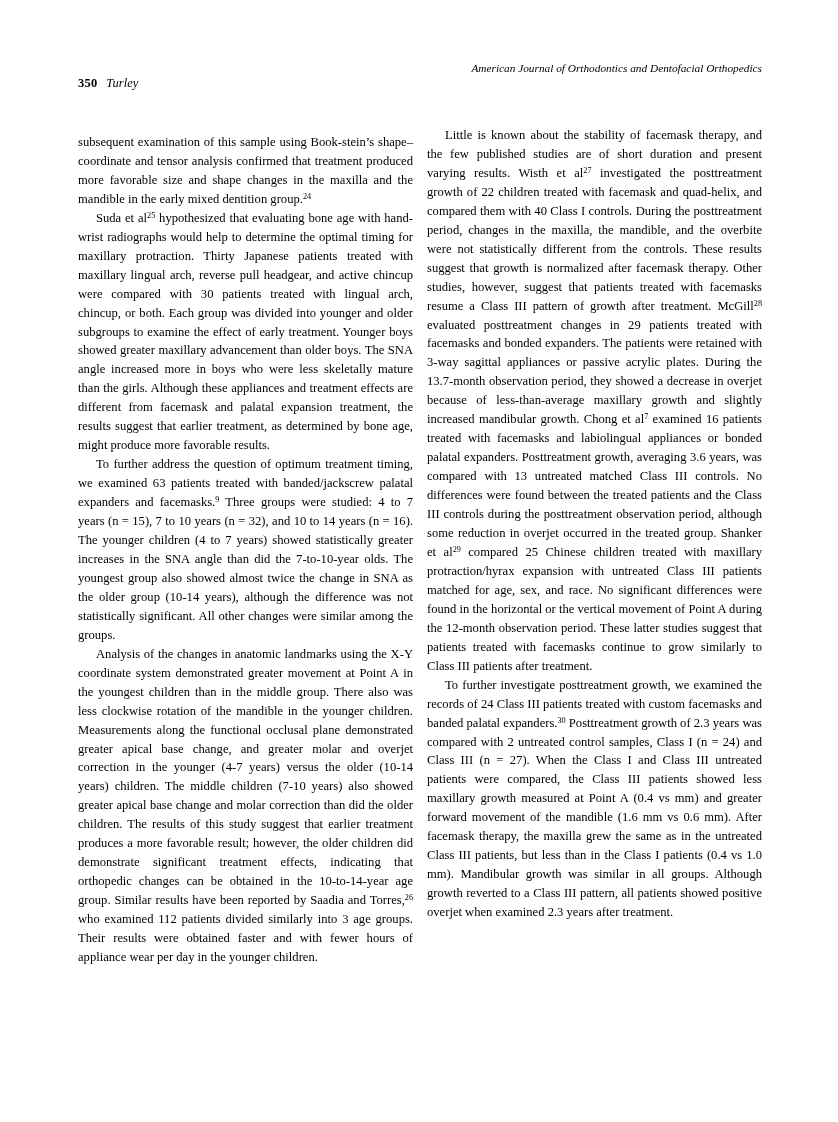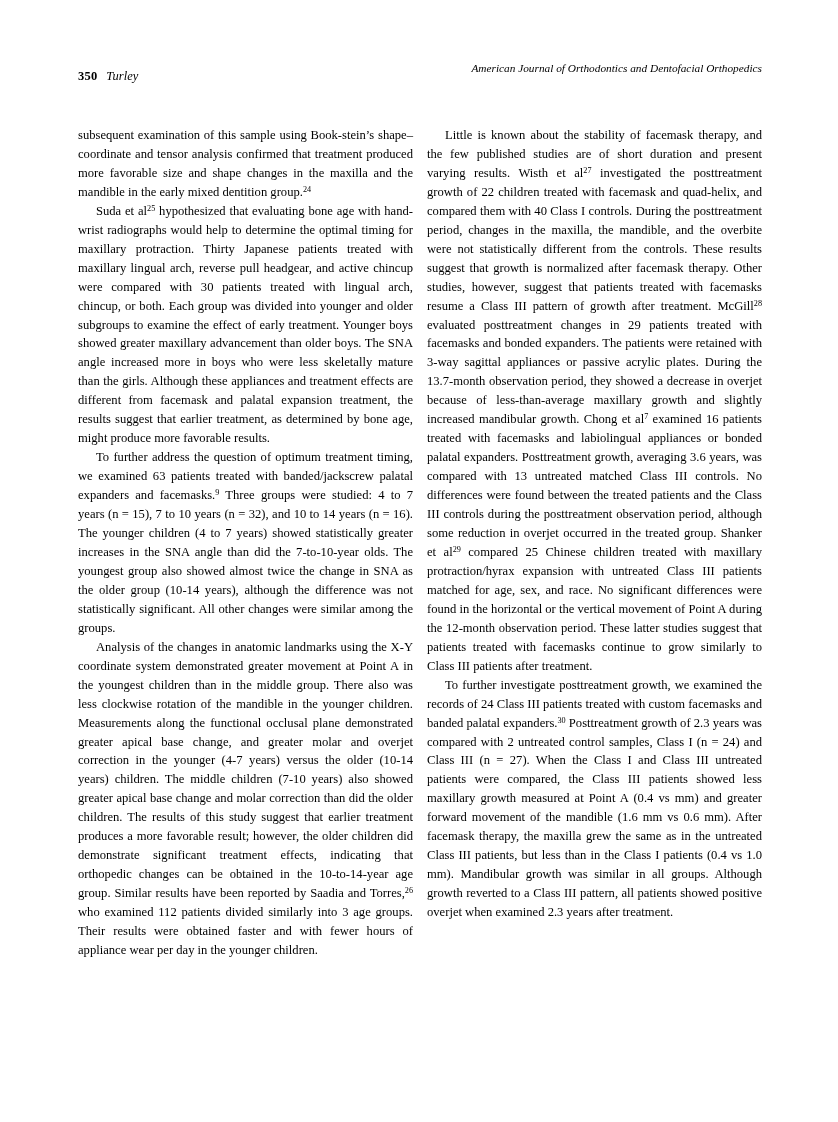--- a/index.html
+++ b/index.html
@@ -25,21 +25,21 @@
   .running-head {
     position: absolute;
     left: 78px;
     top: 61px;
     width: 684px;
     height: 40px;
   }
   .rh-left {
     position: absolute;
     left: 0;
-    top: 5px;
+    top: 12px;
     white-space: nowrap;
   }
   .rh-page-number {
     font-family: "Liberation Serif", "DejaVu Serif", serif;
     font-weight: bold;
     font-size: 12.5px;
     letter-spacing: 0.2px;
   }
   .rh-author {
     font-style: italic;
@@ -88,20 +88,21 @@
     font-size: 12.6px;
     line-height: 18.95px;
     text-align: justify;
     text-justify: inter-word;
     hyphens: manual;
     -webkit-hyphens: manual;
     text-indent: 18px;
   }
   p.body.no-indent {
     text-indent: 0;
+    margin-top: 7px;
   }
   sup {
     font-size: 8.2px;
     line-height: 0;
     vertical-align: 0.52em;
   }
 </style>
 </head>
 <body>
 

